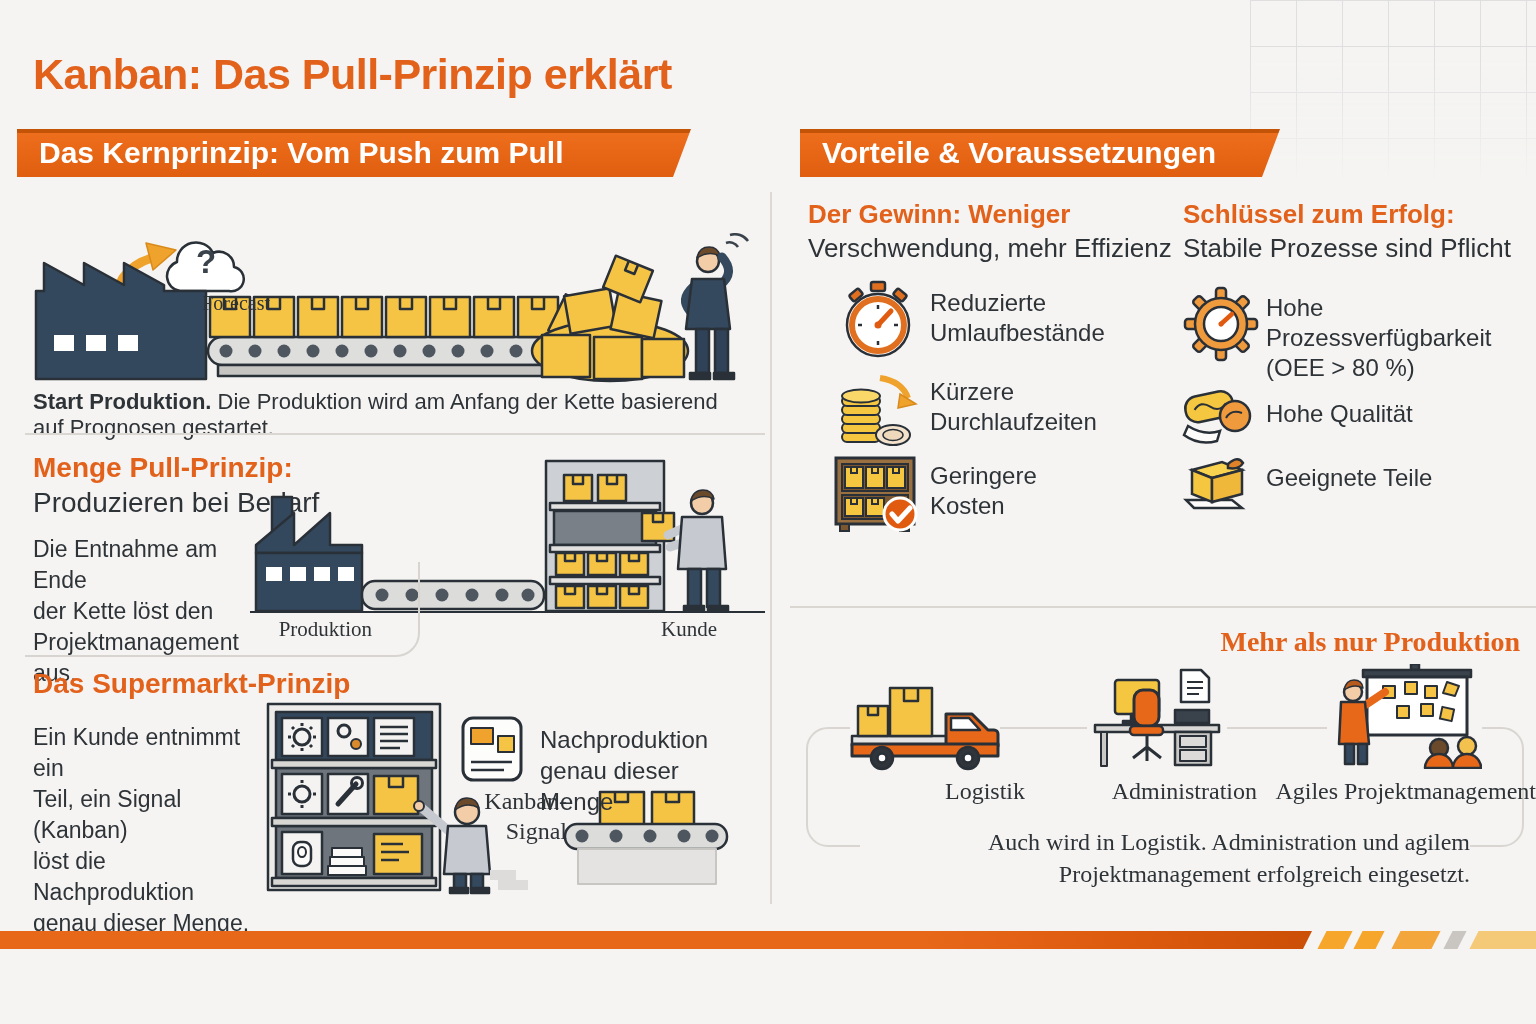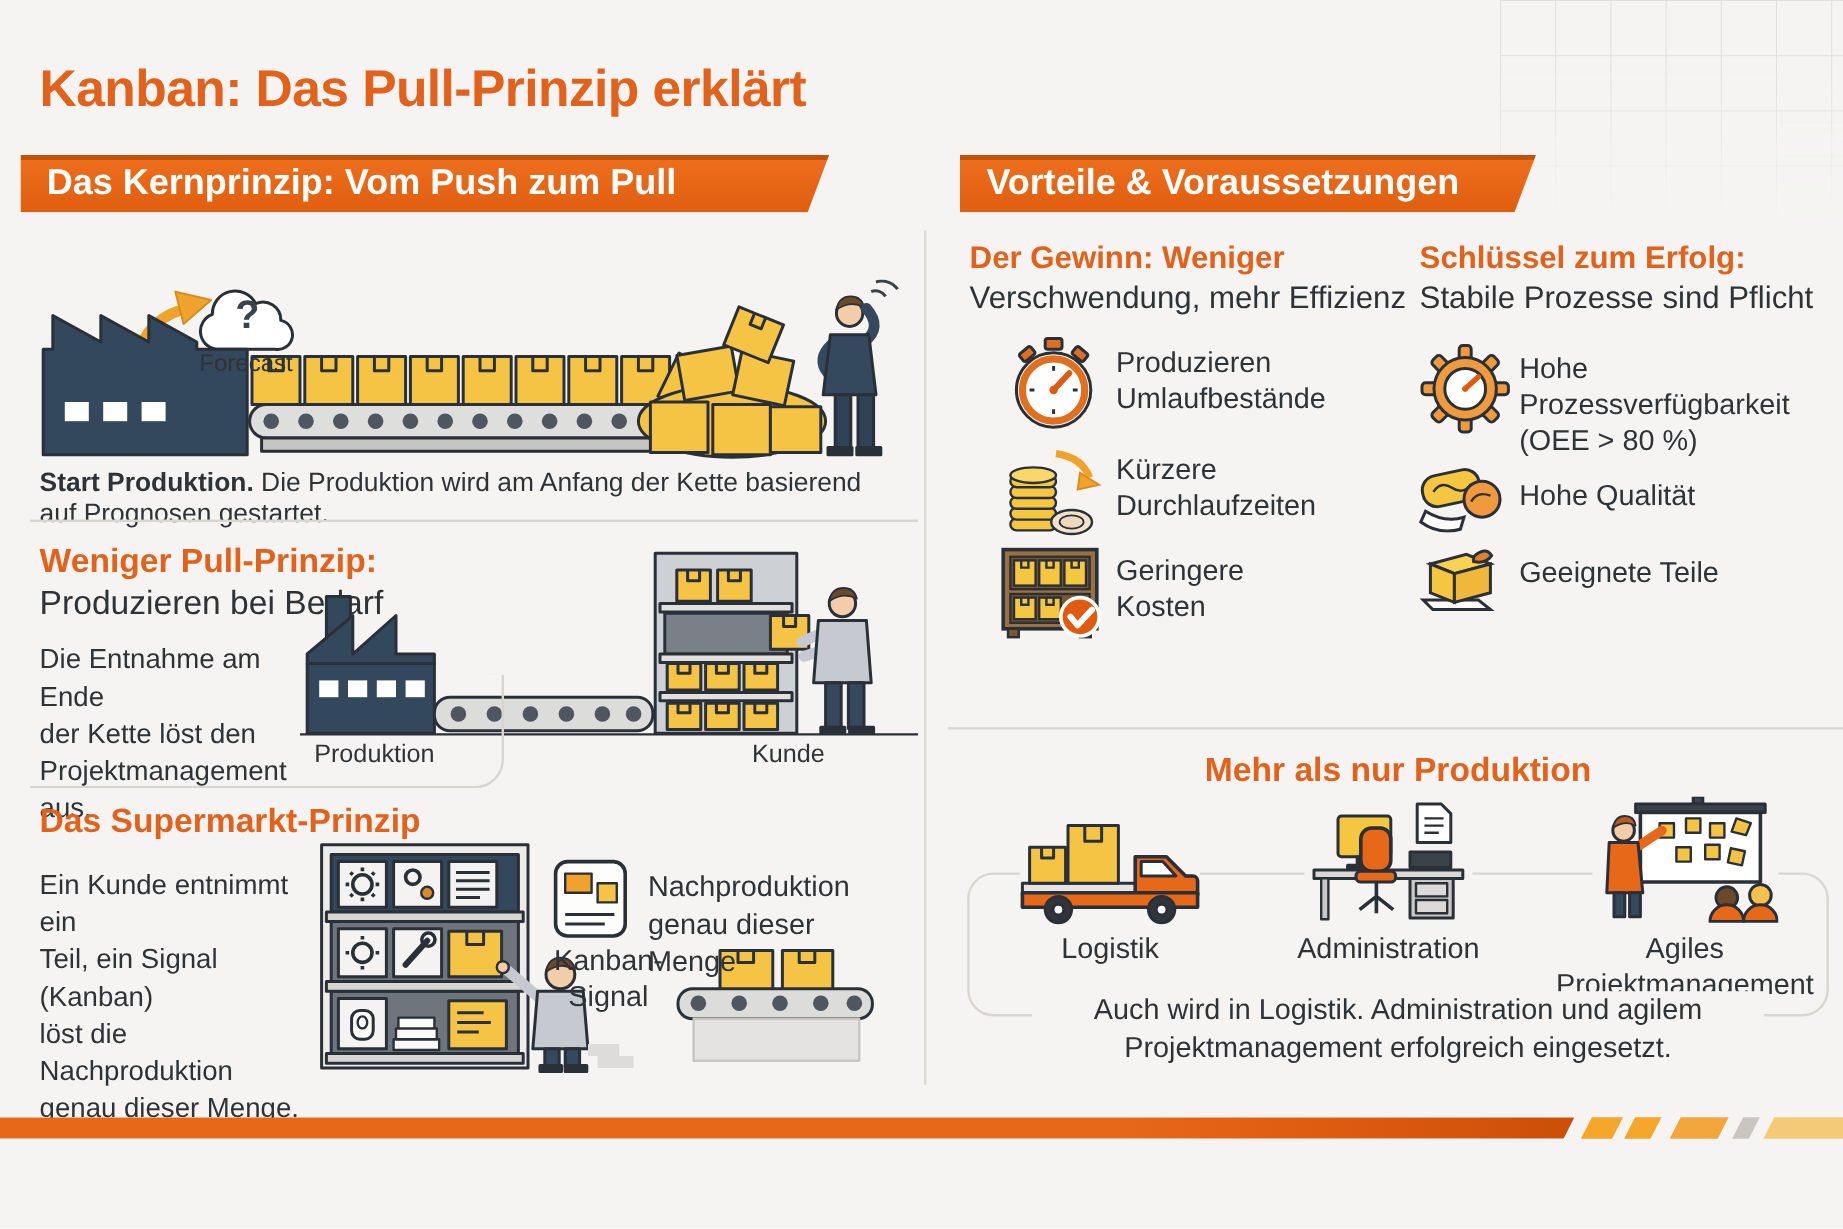--- a/index.html
+++ b/index.html
@@ -2,21 +2,21 @@
 <html><head>
 <meta charset="utf-8">
 <style>
   html,body{margin:0;padding:0;background:#fff;}
   .stage{position:relative;width:1536px;height:1024px;background:#F5F4F2;overflow:hidden;
          font-family:"Liberation Sans",sans-serif;color:#2E3338;}
   .abs{position:absolute;}
   .pre{white-space:pre-line;}
   .accent{color:#E2611B;}
   .bold{font-weight:bold;}
-  .center{text-align:center;}
+  .center{text-align:right;font-family:Liberation Serif, serif;}
   .title{font-size:43px;font-weight:bold;color:#E2611B;letter-spacing:-0.5px;text-align:right;}
   .banner{background:linear-gradient(180deg,#C25307 0,#C25307 4px,#ED6E1D 4px,#E05E0F 100%);
           color:#FFFFFF;font-weight:bold;font-size:30px;line-height:48px;height:48px;
           padding-left:22px;clip-path:polygon(0 0,100% 0,calc(100% - 18px) 100%,0 100%);}
   .h2{font-size:27px;}
   .h2b{font-size:28px;}
   .subhead{font-size:26px;}
   .body23{font-size:23px;line-height:31px;}
   .cap22{font-size:22px;}
   .lbl24{font-size:24px;line-height:30px;}
@@ -157,21 +157,21 @@
   </svg>
   <div class="abs cloud-mark" style="left:196px;top:243px;">?</div>
   <div class="abs center" style="left:140px;top:292px;width:130px;font-size:20px;">Forecast</div>
 
   <div class="abs cap22" style="left:33px;top:389px;width:720px;">
     <span class="bold">Start Produktion.</span><span>  Die Produktion wird am Anfang der Kette basierend auf Prognosen gestartet.</span>
   </div>
 
   <div class="abs divider" style="left:25px;top:433px;width:740px;"></div>
 
-  <div class="abs h2b accent bold" style="left:33px;top:452px;">Weniger Pull-Prinzip:</div>
+  <div class="abs h2b accent bold" style="left:33px;top:452px;">Menge Pull-Prinzip:</div>
   <div class="abs h2b" style="left:33px;top:487px;">Produzieren bei Bedarf</div>
   <div class="abs body23 pre" style="left:33px;top:534px;width:230px;">Die Entnahme am Ende
 der Kette löst den
 Projektmanagement aus.</div>
 
   <svg class="abs" style="left:250px;top:455px;" width="515" height="160" viewBox="0 0 515 160">
     <g stroke="#2A3038" stroke-width="2.5" stroke-linejoin="round">
       <g fill="#33485C">
         <rect x="22" y="42" width="20" height="60"></rect>
         <polygon points="6,98 6,90 44,58 44,90 80,58 80,90 112,90 112,98"></polygon>
@@ -380,21 +380,21 @@
         </g>
       <circle cx="40" cy="45" r="31" fill="#FFFFFF"></circle>
       <circle cx="40" cy="45" r="26" fill="none" stroke="#E0701F" stroke-width="6"></circle>
       <g stroke-width="2.5">
         <path d="M40 25 v4 M40 61 v4 M20 45 h4 M56 45 h4"></path>
       </g>
       <path d="M40 45 L53 31" stroke="#E05A10" stroke-width="5" stroke-linecap="round"></path>
       <circle cx="40" cy="45" r="3.5" fill="#E05A10" stroke="none"></circle>
     </g>
   </svg>
-  <div class="abs lbl24 pre" style="left:930px;top:288px;">Produzieren
+  <div class="abs lbl24 pre" style="left:930px;top:288px;">Reduzierte
 Umlaufbestände</div>
 
   <svg class="abs" style="left:836px;top:368px;" width="84" height="84" viewBox="0 0 84 84">
     <g stroke="#2A3038" stroke-width="2">
       <path d="M44 10 C58 12 68 19 72 30" fill="none" stroke="#EFA22C" stroke-width="6"></path>
       <polygon points="64,26 80,36 62,40" fill="#EFA22C" stroke="#D98A1C" stroke-width="1.5"></polygon>
       <g fill="#F5C63F">
         <rect x="6" y="64" width="38" height="10" rx="5"></rect>
         <rect x="6" y="55" width="38" height="10" rx="5"></rect>
         <rect x="6" y="46" width="38" height="10" rx="5"></rect>

